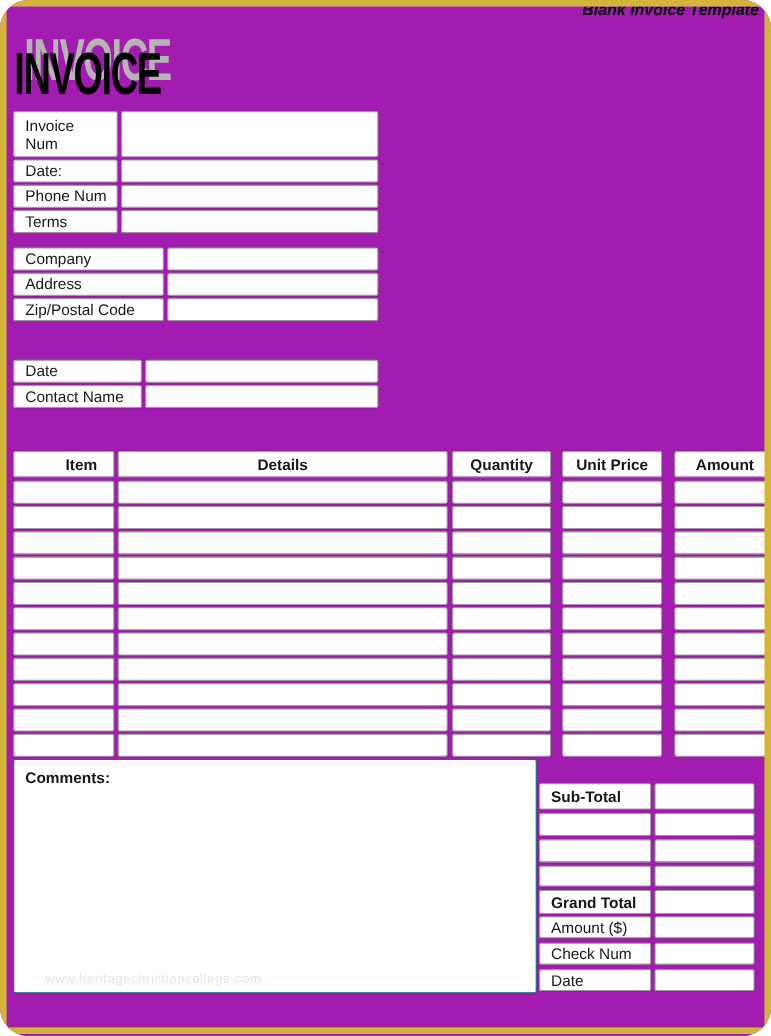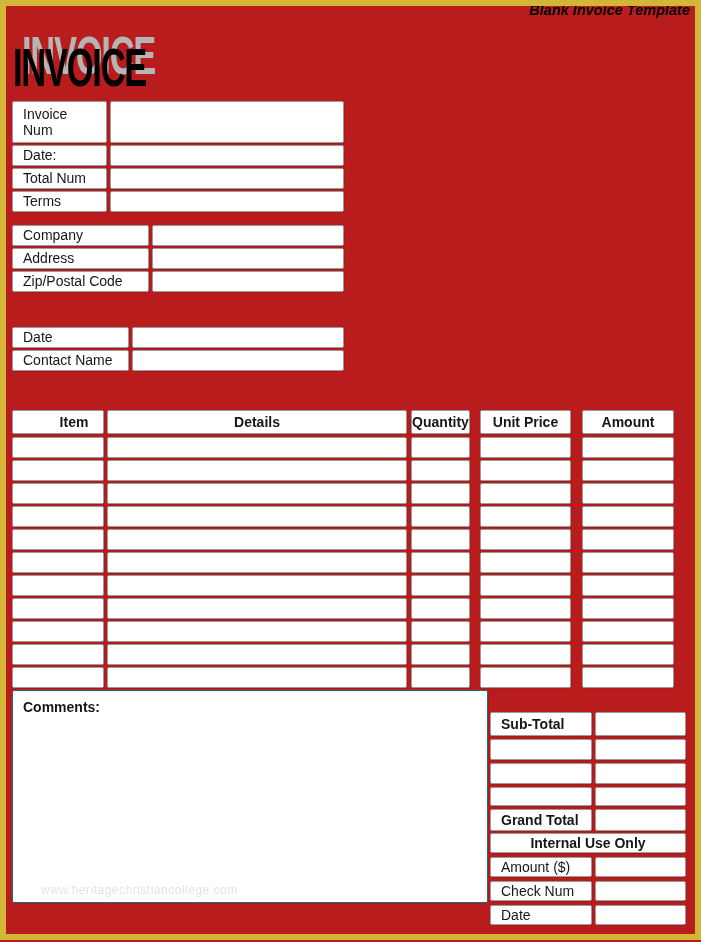--- a/index.html
+++ b/index.html
@@ -1,17 +1,17 @@
 <!DOCTYPE html>
 <html><head>
 <meta charset="utf-8">
 <style>
   html,body{margin:0;padding:0;background:#ffffff;}
-  .page{position:relative;width:701px;height:942px;background:#b91c1c;
-        font-family:"Liberation Sans",sans-serif;color:#161616;overflow:hidden;}
+  .page{position:relative;width:701px;height:942px;background:#a21caf;
+        font-family:"Liberation Sans",sans-serif;color:#161616;overflow:hidden;border-radius:26px;}
   .frame{position:absolute;left:0;top:0;width:701px;height:940px;
          border:6px solid #d3b638;box-sizing:border-box;pointer-events:none;z-index:10;}
 
   .doc-title{position:absolute;top:2px;right:11px;font-size:14.5px;font-weight:bold;
              font-style:italic;color:#000;}
 
   .heading{position:absolute;left:13px;top:28px;width:300px;height:72px;}
   .heading span{position:absolute;font-weight:bold;font-size:54px;letter-spacing:-2px;
                 transform:scaleX(.64);transform-origin:0 0;white-space:nowrap;line-height:1;}
   .heading-ghost{left:9px;top:0;color:#b5b5b5;}
@@ -38,21 +38,21 @@
   .sec3{position:absolute;left:12px;top:327px;}
   .sec3 .label-cell{width:117px;}
   .sec3 .value-cell{width:212px;}
 
   .items{position:absolute;left:12px;top:410px;}
   .items-header{display:flex;height:24px;margin-bottom:3px;}
   .items-header .cell{justify-content:center;font-weight:bold;}
   .item-row{display:flex;height:21px;margin-bottom:2px;}
   .c0{width:92px;padding-left:32px;}
   .c1{width:300px;margin-left:3px;}
-  .c2{width:59px;margin-left:4px;}
+  .c2{width:90px;margin-left:4px;}
   .c3{width:91px;margin-left:10px;}
   .c4{width:92px;margin-left:11px;}
 
   .comments{position:absolute;left:12px;top:690px;width:476px;height:213px;box-sizing:border-box;
             background:#fff;border:1px solid #0f766e;border-radius:2px;
             box-shadow:1px 1px 0 rgba(0,0,0,.07);}
   .comments-label{position:absolute;left:10px;top:8px;font-weight:bold;font-size:14px;}
   .watermark{position:absolute;left:28px;bottom:5px;font-size:12px;color:#e3e3e3;letter-spacing:.5px;}
 
   .totals-col{position:absolute;left:490px;top:712px;width:196px;}
@@ -85,21 +85,21 @@
       <div class="lv-row">
         <div class="cell label-cell">Invoice
 Num</div>
         <div class="cell value-cell"></div>
       </div>
       <div class="lv-row">
         <div class="cell label-cell">Date:</div>
         <div class="cell value-cell"></div>
       </div>
       <div class="lv-row">
-        <div class="cell label-cell">Total Num</div>
+        <div class="cell label-cell">Phone Num</div>
         <div class="cell value-cell"></div>
       </div>
       <div class="lv-row">
         <div class="cell label-cell">Terms</div>
         <div class="cell value-cell"></div>
       </div>
     </div>
   <div class="lv-section sec2">
       <div class="lv-row">
         <div class="cell label-cell">Company</div>
@@ -235,21 +235,20 @@
         </div>
         <div class="lv-row">
           <div class="cell label-cell"></div>
           <div class="cell value-cell"></div>
         </div>
         <div class="lv-row">
           <div class="cell label-cell bold">Grand Total</div>
           <div class="cell value-cell"></div>
         </div>
       </div>
-    <div class="cell internal-header">Internal Use Only</div>
     <div class="totals-internal">
         <div class="lv-row">
           <div class="cell label-cell">Amount ($)</div>
           <div class="cell value-cell"></div>
         </div>
         <div class="lv-row">
           <div class="cell label-cell">Check Num</div>
           <div class="cell value-cell"></div>
         </div>
         <div class="lv-row">

